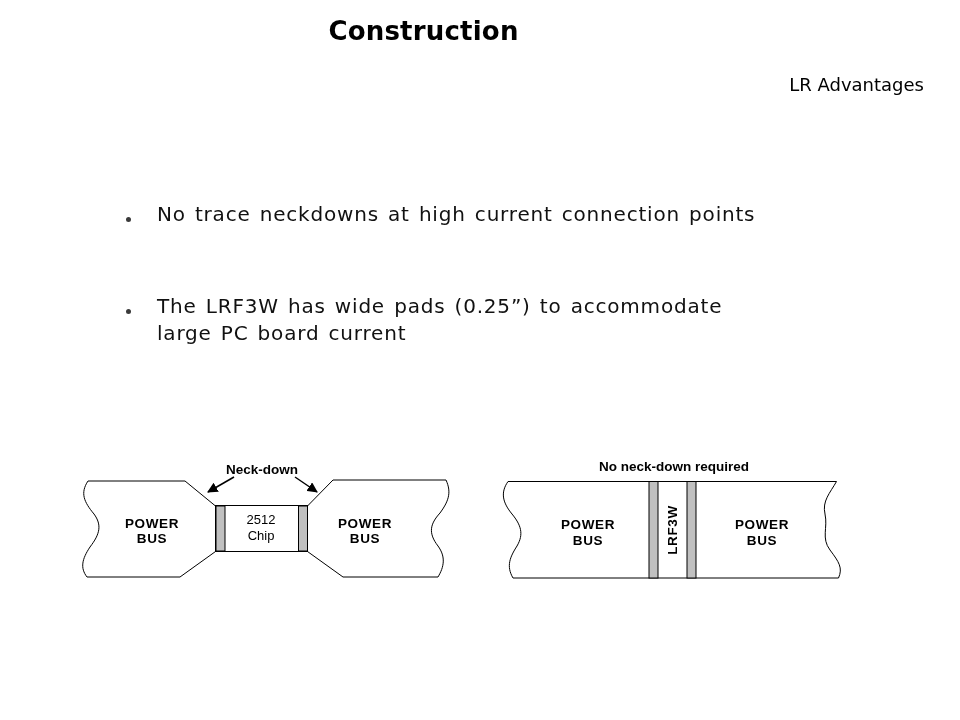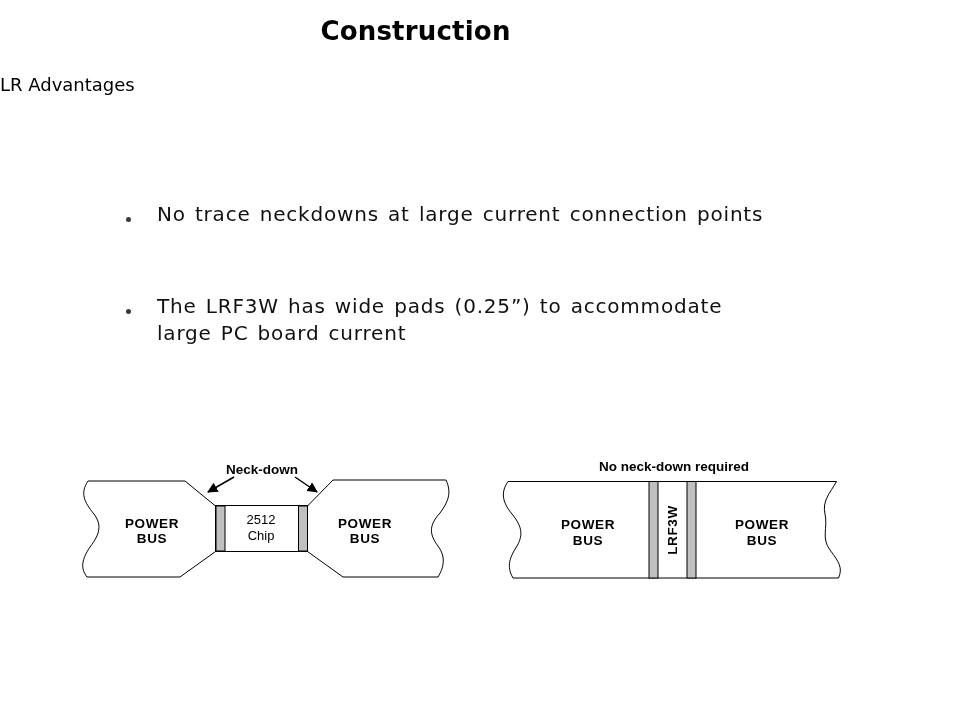--- a/index.html
+++ b/index.html
@@ -7,32 +7,32 @@
     position: relative;
     width: 960px;
     height: 720px;
     background: #ffffff;
     overflow: hidden;
     font-family: "DejaVu Sans", "Liberation Sans", sans-serif;
     color: #000;
   }
   .title {
     position: absolute;
-    top: 16px; left: 0; width: 831px;
+    top: 16px; left: 8px; width: 831px;
     margin: 0;
     text-align: center;
     font-size: 26px;
     font-weight: bold;
     letter-spacing: 0.2px;
     color: #000;
   }
   .subtitle {
     position: absolute;
     top: 74px; left: 0; width: 924px;
-    text-align: left;
+    text-align: right;
     font-size: 18px;
     color: #000;
   }
   .bullet {
     position: absolute;
     left: 120px;
     width: 720px;
   }
   .bullet .dot {
     position: absolute;
@@ -65,21 +65,21 @@
 <body>
 
 <div class="slide">
 
   <h1 class="title">Construction</h1>
   <div class="subtitle">LR Advantages</div>
 
   <div class="bullet b1">
     <span class="dot"></span>
     <div class="btext">
-      <div>No trace neckdowns at large current connection points</div>
+      <div>No trace neckdowns at high current connection points</div>
     </div>
   </div>
 
   <div class="bullet b2">
     <span class="dot"></span>
     <div class="btext">
       <div>The LRF3W has wide pads (0.25”) to accommodate</div>
       <div>large PC board current</div>
     </div>
   </div>

